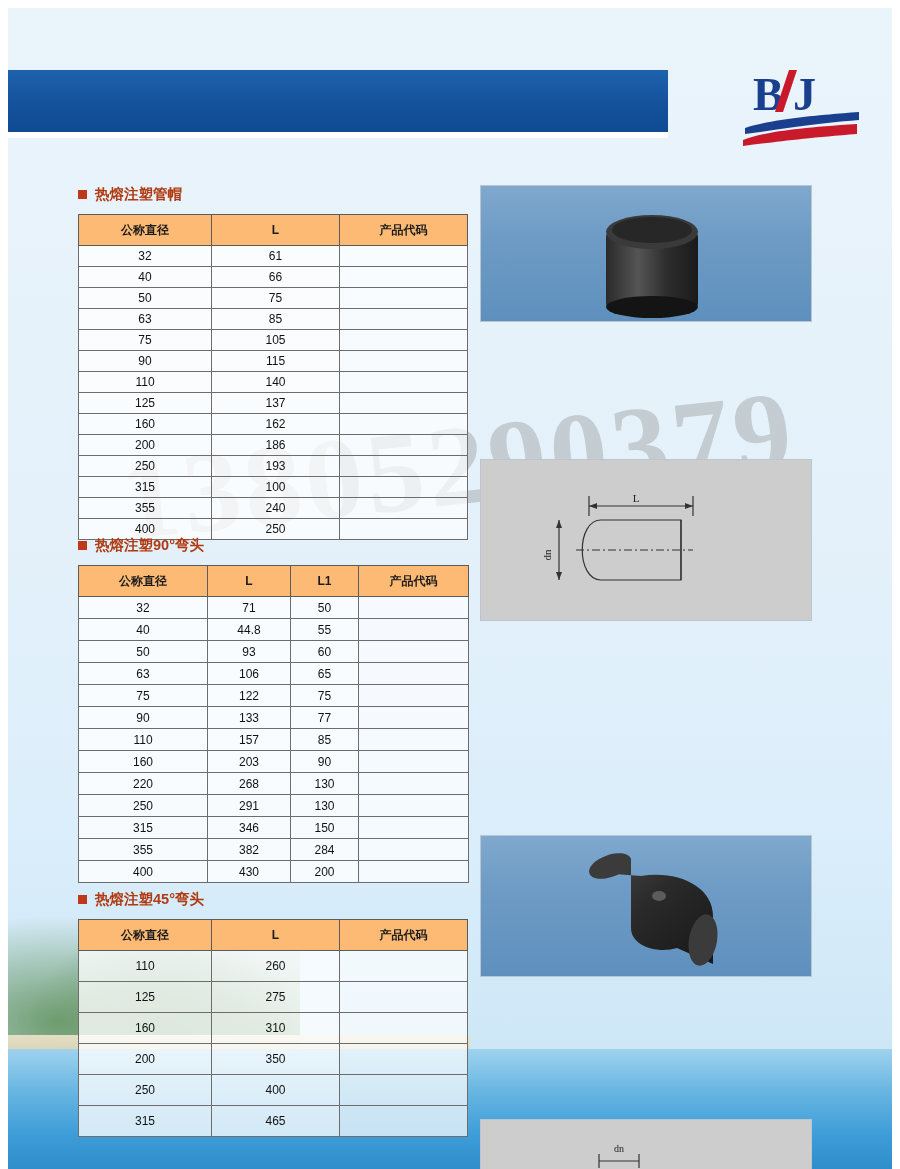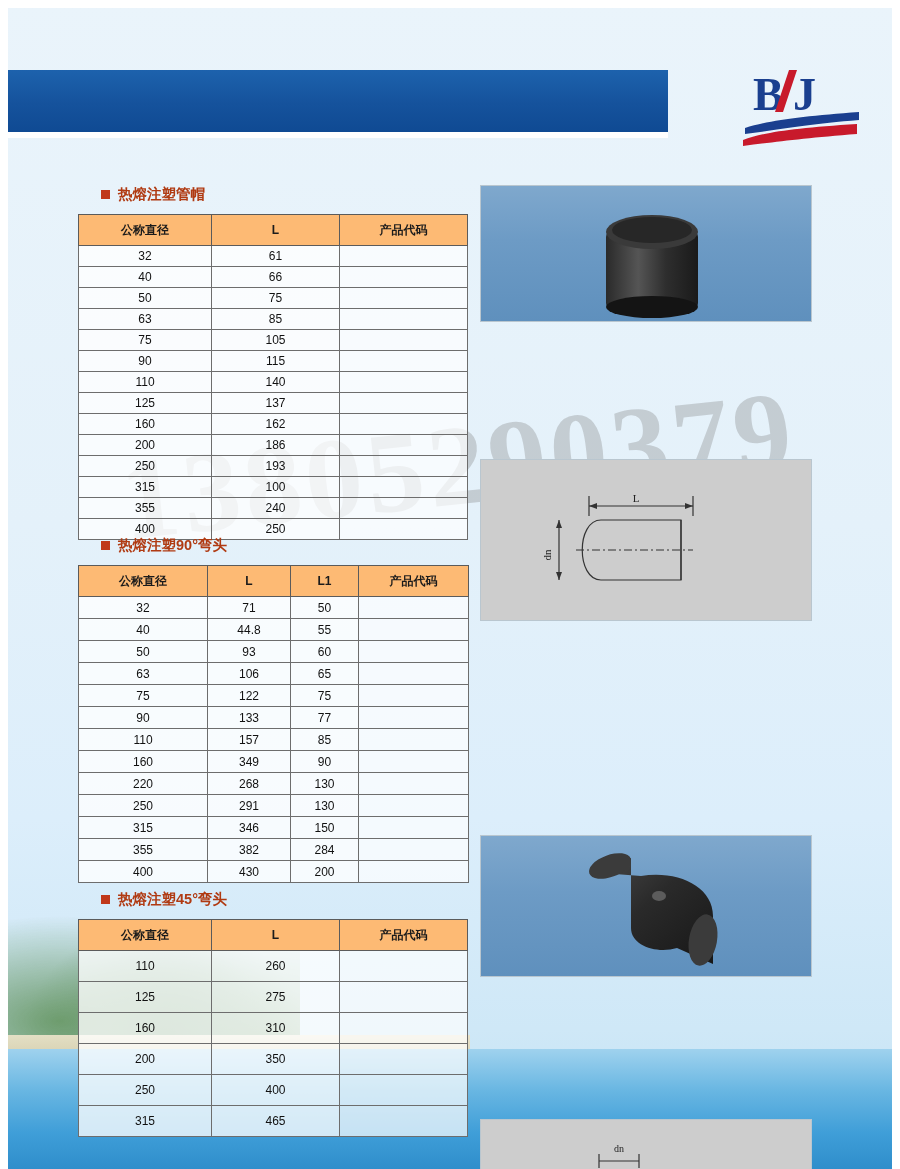--- a/index.html
+++ b/index.html
@@ -63,21 +63,20 @@
     white-space:nowrap;
     pointer-events:none;
   }
 
   
   .section{position:absolute;}
   .sec-title{
     display:flex;align-items:center;gap:8px;
     font-size:14.5px;font-weight:bold;color:#b03a12;
     margin-bottom:10px;
-    margin-left:23px;
   }
   .sec-title .bullet{
     width:9px;height:9px;background:#c0381a;display:inline-block;
   }
   table.spec{
     border-collapse:collapse;
     background:rgba(255,255,255,.55);
     border:1px solid #5b5b5b;
   }
   table.spec th{
@@ -310,21 +309,21 @@
           <td class="code"></td>
         </tr>
       <tr>
           <td style="height:19px">110</td>
           <td>157</td>
           <td>85</td>
           <td class="code"></td>
         </tr>
       <tr>
           <td style="height:19px">160</td>
-          <td>349</td>
+          <td>203</td>
           <td>90</td>
           <td class="code"></td>
         </tr>
       <tr>
           <td style="height:19px">220</td>
           <td>268</td>
           <td>130</td>
           <td class="code"></td>
         </tr>
       <tr>

